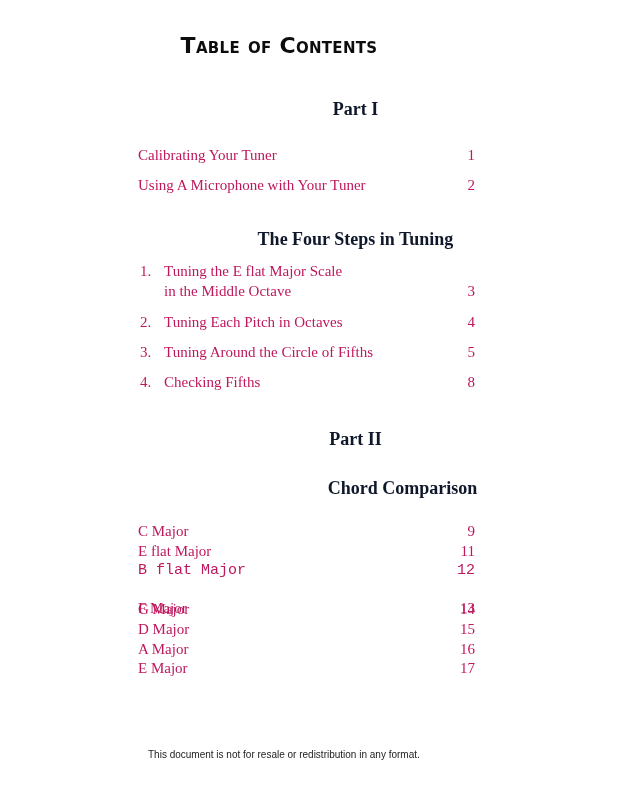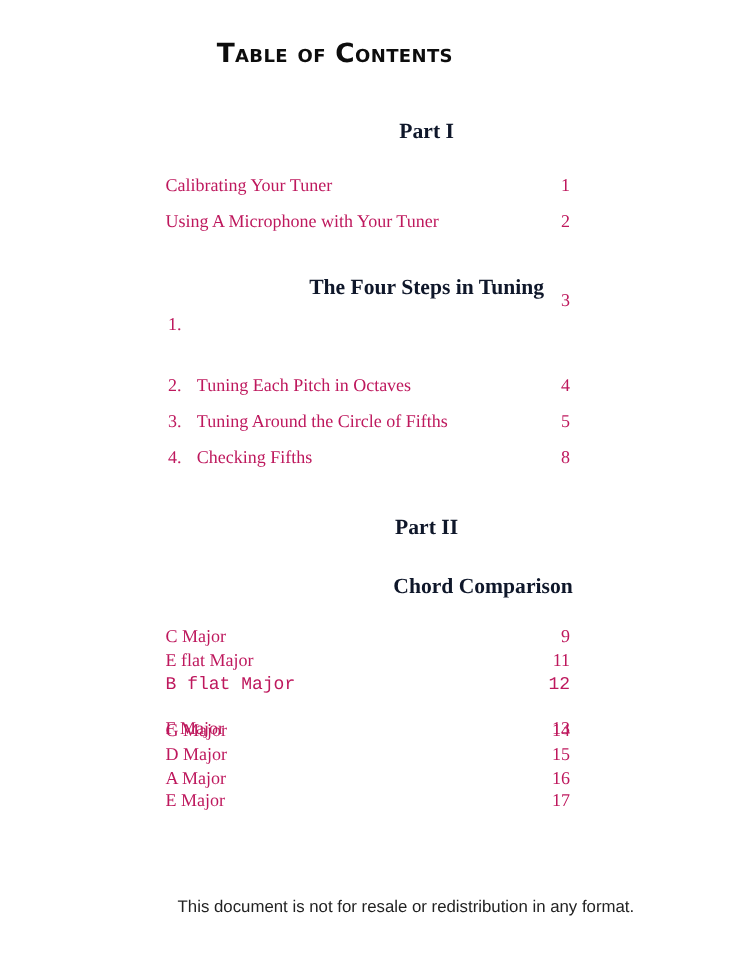--- a/index.html
+++ b/index.html
@@ -65,21 +65,21 @@
     }
     .chord-entry {
       line-height: 19.6px;
       font-size: 15px;
     }
     .footer {
       position: absolute;
       left: 148px;
       top: 749px;
       font-family: "Liberation Sans", "DejaVu Sans", sans-serif;
-      font-size: 14px;
+      font-size: 10px;
       line-height: 12px;
       color: #222;
     }
     .footer div { white-space: nowrap; }
   </style>
 </head>
 <body>
 
 <div class="page-title">Table of Contents</div>
 
@@ -91,20 +91,22 @@
 </div>
 <div class="entry" style="top:175px;">
   <span class="label">Using A Microphone with Your Tuner</span>
   <span class="page">2</span>
 </div>
 
 <div class="heading" style="top:229px;">The Four Steps in Tuning</div>
 
 <div class="entry num-entry" style="top:261px;">
   <span class="num">1.</span>
+  <span class="label">Tuning the E flat Major Scale</span>
+  <span class="label">in the Middle Octave</span>
   <span class="page">3</span>
 </div>
 <div class="entry num-entry" style="top:312px;">
   <span class="num">2.</span>
   <span class="label">Tuning Each Pitch in Octaves</span>
   <span class="page">4</span>
 </div>
 <div class="entry num-entry" style="top:342px;">
   <span class="num">3.</span>
   <span class="label">Tuning Around the Circle of Fifths</span>

